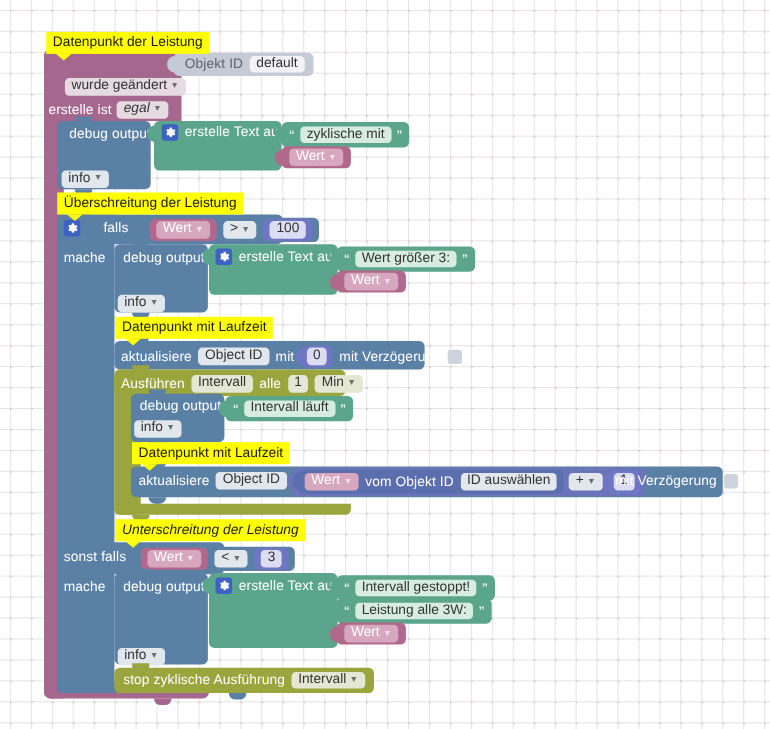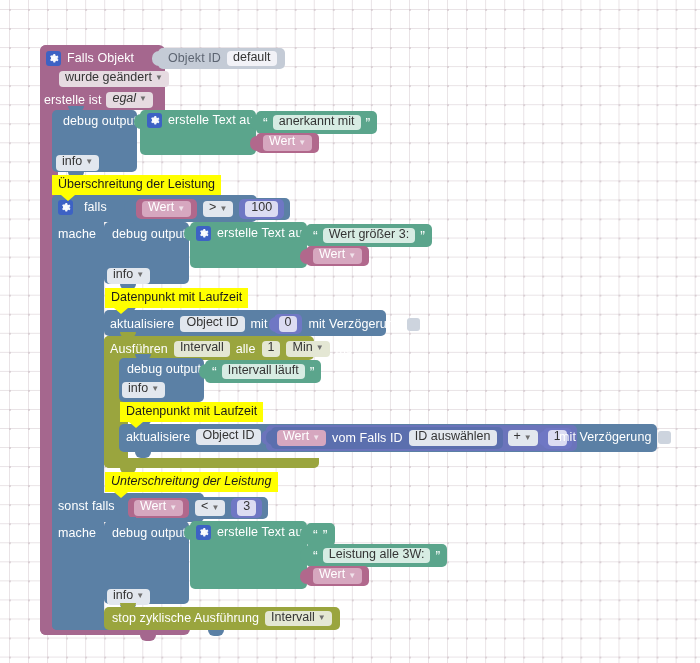--- a/index.html
+++ b/index.html
@@ -119,30 +119,22 @@
 
 <div id="canvas">
 
   <div class="blk c-hat" style="left:40px; top:45px; width:18px; height:590px; border-radius:6px 0 0 6px;"></div>
   <div class="blk c-hat" style="left:40px; top:625px; width:150px; height:10px; border-radius:0 0 6px 6px;">
     <div class="bottab c-hat" style="left:100px;"></div>
   </div>
 
   <div class="blk c-hat" style="left:40px; top:45px; width:125px; height:65px; border-radius:6px 6px 0 0;"></div>
 
-
-  <div class="blk row" style="left:46px; top:50px; width:120px; height:16px;">
-    <span class="gear">
-      <svg viewBox="0 0 24 24" fill="#ffffff" aria-hidden="true">
-        <path d="M12 8a4 4 0 100 8 4 4 0 000-8zm0 6a2 2 0 110-4 2 2 0 010 4z"></path>
-        <path d="M21 12c0-.5 0-1-.1-1.4l2-1.6-2-3.4-2.4 1a8 8 0 00-2.4-1.4L15.7 2h-3.9l-.4 2.6A8 8 0 009 6l-2.4-1-2 3.4 2 1.6a8 8 0 000 2.9l-2 1.6 2 3.4 2.4-1a8 8 0 002.4 1.4l.4 2.6h3.9l.4-2.6a8 8 0 002.4-1.4l2.4 1 2-3.4-2-1.6c.1-.4.1-.9.1-1.4z" opacity=".95"></path>
-      </svg>
-    </span>
-    <span class="txt lbl">Falls Objekt</span>
-  </div>
+  <div class="blk yellowtag" style="left:42px; top:29px;">Datenpunkt der Leistung</div>
+
 
   <div class="blk c-obj row" style="left:158px; top:48px; height:21px; border-radius:5px; padding:0 8px 0 10px; gap:6px;">
     <div class="plug c-obj" style="left:-6px; top:3px;"></div>
     <span class="txt lbl" style="color:#5d6572;">Objekt ID</span>
     <span class="chip white">default</span>
   </div>
 
   <div class="blk chip" style="left:59px; top:71px; background:#e6dbe1;">
     <span>wurde geändert</span>
     <span class="caret">▼</span>
@@ -175,21 +167,21 @@
           <path d="M12 8a4 4 0 100 8 4 4 0 000-8zm0 6a2 2 0 110-4 2 2 0 010 4z"></path>
           <path d="M21 12c0-.5 0-1-.1-1.4l2-1.6-2-3.4-2.4 1a8 8 0 00-2.4-1.4L15.7 2h-3.9l-.4 2.6A8 8 0 009 6l-2.4-1-2 3.4 2 1.6a8 8 0 000 2.9l-2 1.6 2 3.4 2.4-1a8 8 0 002.4 1.4l.4 2.6h3.9l.4-2.6a8 8 0 002.4-1.4l2.4 1 2-3.4-2-1.6c.1-.4.1-.9.1-1.4z" opacity=".95"></path>
         </svg>
     </span>
     <span class="txt lbl">erstelle Text aus</span>
   </div>
 
   <div class="blk c-text row" style="left:256px; top:111px; height:23px; border-radius:5px; padding:0 7px; gap:5px;">
     <div class="plug c-text" style="left:-6px; top:4px;"></div>
     <span class="txt" style="font-size:14px;">“</span>
-    <span class="chip lightgreen">anerkannt mit</span>
+    <span class="chip lightgreen">zyklische mit</span>
     <span class="txt" style="font-size:14px;">”</span>
   </div>
 
   <div class="blk c-var row" style="left:256px; top:133px; height:20px; border-radius:5px; padding:0 7px;">
     <div class="plug c-var" style="left:-6px; top:3px;"></div>
     <span class="chip" style="background:#d6a7bf; color:#ffffff;">
       <span>Wert</span>
       <span class="caret" style="color:#f0e2ea;">▼</span>
     </span>
   </div>
@@ -197,21 +189,21 @@
   <div class="blk yellowtag" style="left:52px; top:175px;">Überschreitung der Leistung</div>
 
   <div class="blk c-control" style="left:52px; top:195px; width:52px; height:435px; border-radius:5px 0 0 5px;">
     <div class="toptab c-control"></div>
   </div>
   <div class="blk c-control" style="left:52px; top:195px; width:205px; height:27px; border-radius:5px;"></div>
   <div class="blk c-control" style="left:52px; top:620px; width:120px; height:10px; border-radius:0 0 5px 5px;">
     <div class="bottab c-control" style="left:156px;"></div>
   </div>
 
-  <div class="blk row" style="left:58px; top:200px; gap:11px;">
+  <div class="blk row" style="left:58px; top:200px; gap:21px;">
     <span class="gear">
       <svg viewBox="0 0 24 24" fill="#ffffff">
           <path d="M12 8a4 4 0 100 8 4 4 0 000-8zm0 6a2 2 0 110-4 2 2 0 010 4z"></path>
           <path d="M21 12c0-.5 0-1-.1-1.4l2-1.6-2-3.4-2.4 1a8 8 0 00-2.4-1.4L15.7 2h-3.9l-.4 2.6A8 8 0 009 6l-2.4-1-2 3.4 2 1.6a8 8 0 000 2.9l-2 1.6 2 3.4 2.4-1a8 8 0 002.4 1.4l.4 2.6h3.9l.4-2.6a8 8 0 002.4-1.4l2.4 1 2-3.4-2-1.6c.1-.4.1-.9.1-1.4z" opacity=".95"></path>
         </svg>
     </span>
     <span class="txt lbl">falls</span>
   </div>
 
   <div class="blk c-control-d row" style="left:130px; top:198px; height:22px; border-radius:5px; padding:0 6px; gap:6px; background:#5b80a5;">
@@ -340,21 +332,21 @@
 
   <div class="blk c-getval row" style="left:266px; top:425px; height:26px; border-radius:5px; padding:0 5px; gap:5px;">
     <div class="plug c-getval" style="left:-5px; top:5px;"></div>
 
     <span class="blk row" style="position:relative; background:#5b6fae; height:22px; border-radius:5px; padding:0 6px; gap:6px;">
       <span class="plug" style="left:-5px; top:3px; background:#5b6fae;"></span>
       <span class="chip" style="background:#d6a7bf; color:#ffffff;">
         <span>Wert</span>
         <span class="caret" style="color:#f0e2ea;">▼</span>
       </span>
-      <span class="txt lbl">vom Falls ID</span>
+      <span class="txt lbl">vom Objekt ID</span>
       <span class="chip lightgrey">ID auswählen</span>
     </span>
     <span class="chip lightgrey">
       <span>+</span>
       <span class="caret">▼</span>
     </span>
     <span class="blk c-math row" style="position:relative; height:21px; border-radius:5px; padding:0 5px;">
       <span class="plug c-math" style="left:-5px; top:3px;"></span>
       <span class="chip lightpurp">1</span>
     </span>
@@ -408,20 +400,21 @@
           <path d="M12 8a4 4 0 100 8 4 4 0 000-8zm0 6a2 2 0 110-4 2 2 0 010 4z"></path>
           <path d="M21 12c0-.5 0-1-.1-1.4l2-1.6-2-3.4-2.4 1a8 8 0 00-2.4-1.4L15.7 2h-3.9l-.4 2.6A8 8 0 009 6l-2.4-1-2 3.4 2 1.6a8 8 0 000 2.9l-2 1.6 2 3.4 2.4-1a8 8 0 002.4 1.4l.4 2.6h3.9l.4-2.6a8 8 0 002.4-1.4l2.4 1 2-3.4-2-1.6c.1-.4.1-.9.1-1.4z" opacity=".95"></path>
         </svg>
     </span>
     <span class="txt lbl">erstelle Text aus</span>
   </div>
 
   <div class="blk c-text row" style="left:306px; top:523px; height:23px; border-radius:5px; padding:0 7px; gap:5px;">
     <div class="plug c-text" style="left:-6px; top:4px;"></div>
     <span class="txt" style="font-size:14px;">“</span>
+    <span class="chip lightgreen">Intervall gestoppt!</span>
     <span class="txt" style="font-size:14px;">”</span>
   </div>
 
   <div class="blk c-text row" style="left:306px; top:544px; height:23px; border-radius:5px; padding:0 7px; gap:5px;">
     <div class="plug c-text" style="left:-6px; top:4px;"></div>
     <span class="txt" style="font-size:14px;">“</span>
     <span class="chip lightgreen">Leistung alle 3W:</span>
     <span class="txt" style="font-size:14px;">”</span>
   </div>
 

